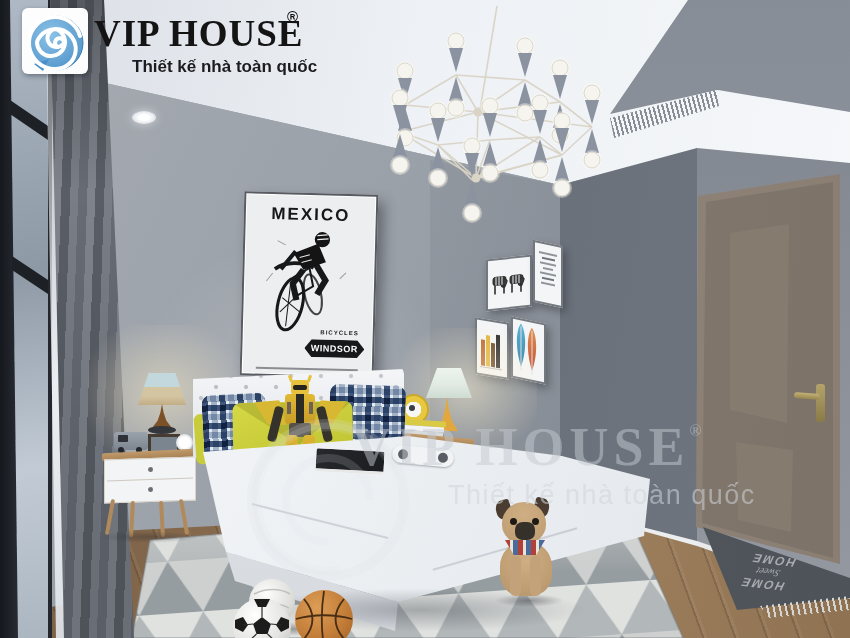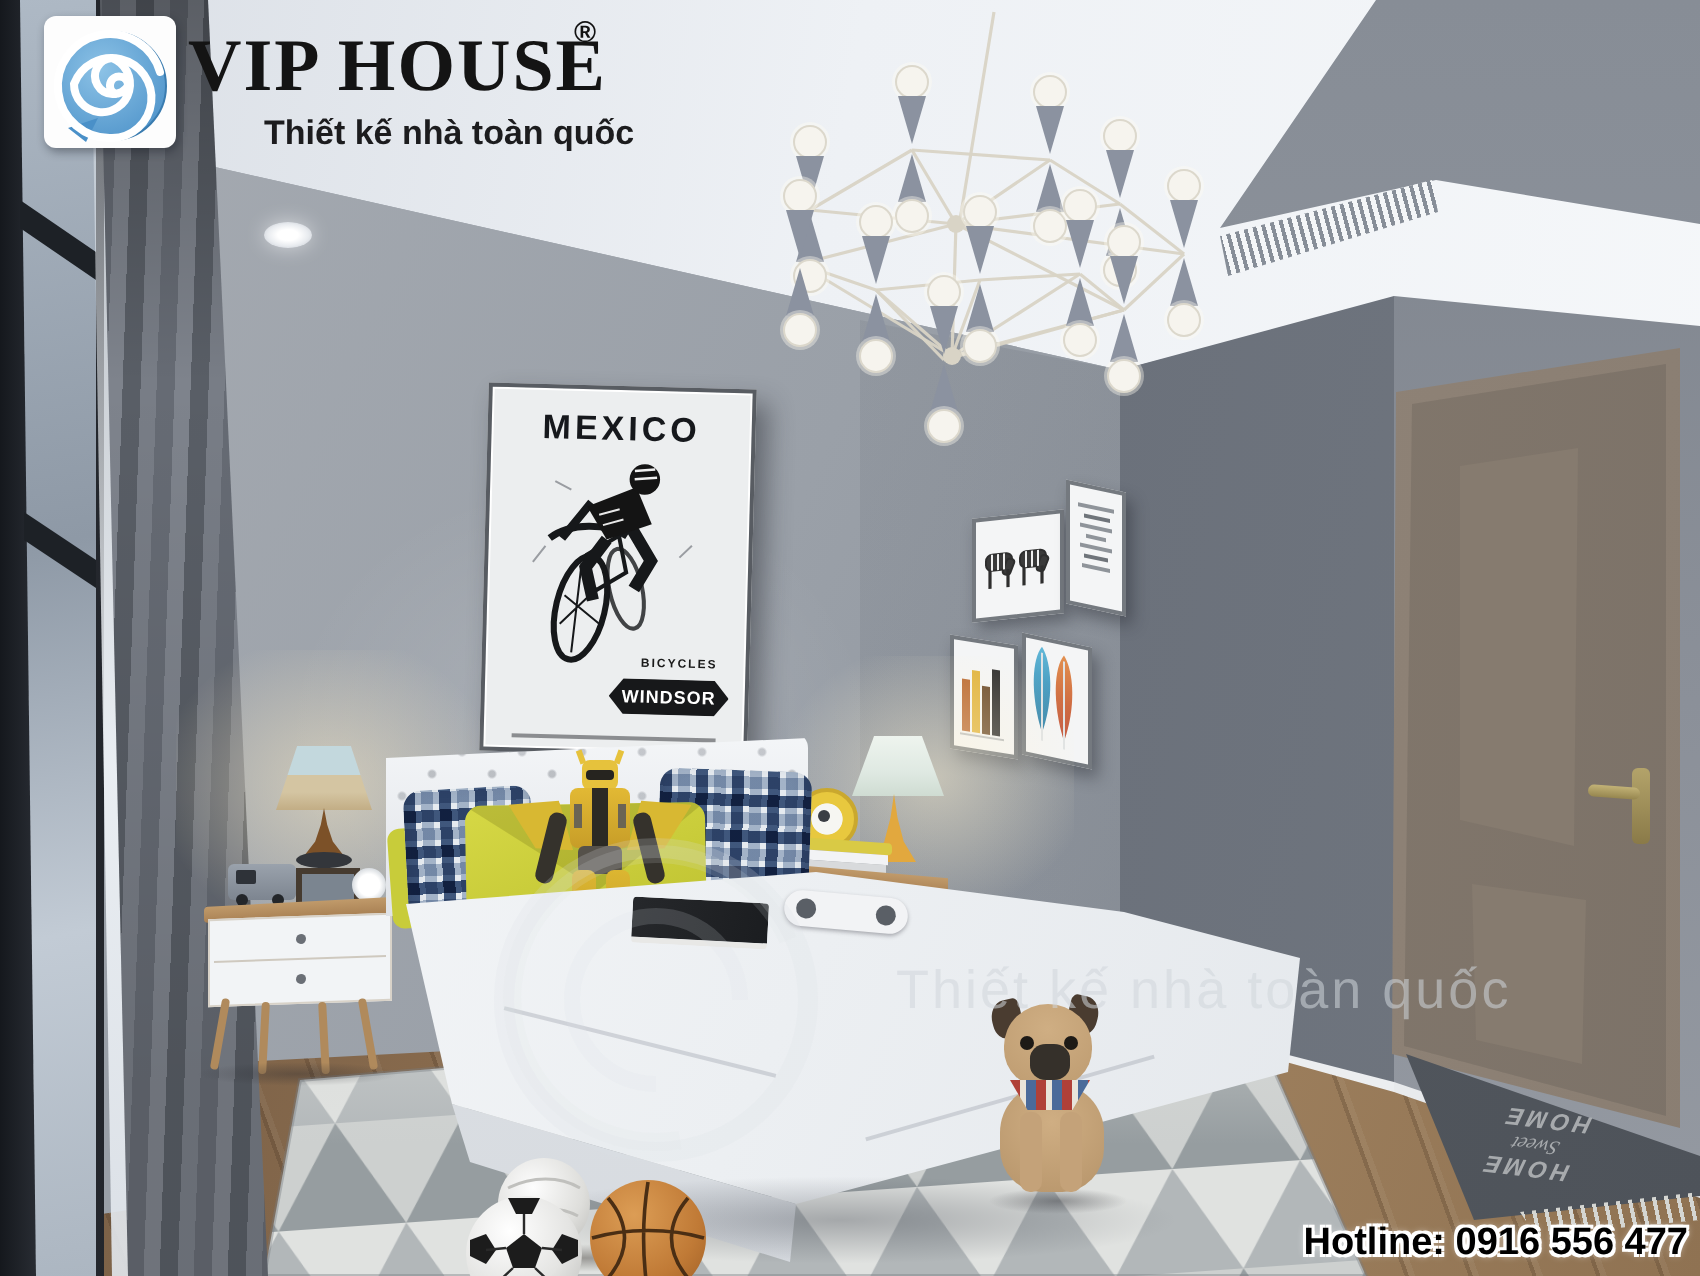--- a/index.html
+++ b/index.html
@@ -450,20 +450,23 @@
     <div class="mat-home">HOME</div>
     <div class="mat-sweet">Sweet</div>
     <div class="mat-home">HOME</div>
   </div>
 
   <svg class="abs" style="inset:0;" width="850" height="638">
     <circle cx="328" cy="500" r="76" fill="none" stroke="rgba(222,226,230,0.2)" stroke-width="10"></circle>
     <path d="M394,470 A72,72 0 1 0 340,570" fill="none" stroke="rgba(222,226,230,0.15)" stroke-width="9"></path>
     <path d="M370,500 A42,42 0 1 0 328,542" fill="none" stroke="rgba(222,226,230,0.17)" stroke-width="8"></path>
   </svg>
+  <div class="abs serif" style="left:352px;top:416px;white-space:nowrap;font-weight:700;font-size:54px;letter-spacing:5px;color:rgba(196,201,207,0.5);">
+    <span>VIP HOUSE</span><span style="font-size:16px;vertical-align:top;line-height:30px;">®</span>
+  </div>
   <div class="abs" style="left:448px;top:480px;white-space:nowrap;font-size:27px;letter-spacing:1.5px;color:rgba(208,213,218,0.55);">Thiết kế nhà toàn quốc</div>
 
   <div class="abs" style="left:0;top:0;width:330px;height:90px;">
     <div class="abs" style="left:22px;top:8px;width:66px;height:66px;background:#fdfdfd;border-radius:6px;box-shadow:1px 2px 5px rgba(20,25,35,0.4);">
       <svg width="66" height="66" viewBox="0 0 66 66">
         <defs>
           <radialGradient id="lg" cx="0.4" cy="0.35" r="0.8">
             <stop offset="0" stop-color="#8cc2e6"></stop>
               <stop offset="1" stop-color="#4a90c8"></stop>
           </radialGradient>
@@ -471,16 +474,14 @@
         <circle cx="34" cy="35" r="27" fill="url(#lg)" stroke="#3a7cb0" stroke-width="1"></circle>
         <polygon points="12,56 27,51 21,63" fill="#4a90c8"></polygon>
         <path d="M58,28 A26,26 0 1 0 34,61 A20,20 0 1 0 15,34 A14,14 0 1 0 34,21 A9,9 0 1 0 42,35 A4.5,4.5 0 1 0 36,39" fill="none" stroke="#ffffff" stroke-width="4" stroke-linecap="round"></path>
       </svg>
     </div>
     <div class="abs serif" style="left:94px;top:12px;font-weight:800;font-size:37px;letter-spacing:1px;color:#141414;white-space:nowrap;">VIP HOUSE</div>
     <div class="abs" style="left:287px;top:8px;font-weight:700;font-size:15px;color:#111111;">®</div>
     <div class="abs" style="left:132px;top:57px;font-weight:600;font-size:17px;color:#1c1c1e;white-space:nowrap;">Thiết kế nhà toàn quốc</div>
   </div>
 
-  <div class="abs" style="right:6px;bottom:5px;font-weight:800;font-size:19px;color:#000000;white-space:nowrap;
-              text-shadow:-1.5px -1.5px 0 #fff,1.5px -1.5px 0 #fff,-1.5px 1.5px 0 #fff,1.5px 1.5px 0 #fff,0 0 4px #fff;">Hotline: 0916 556 477</div>
 
 </div>
 
 </body></html>

